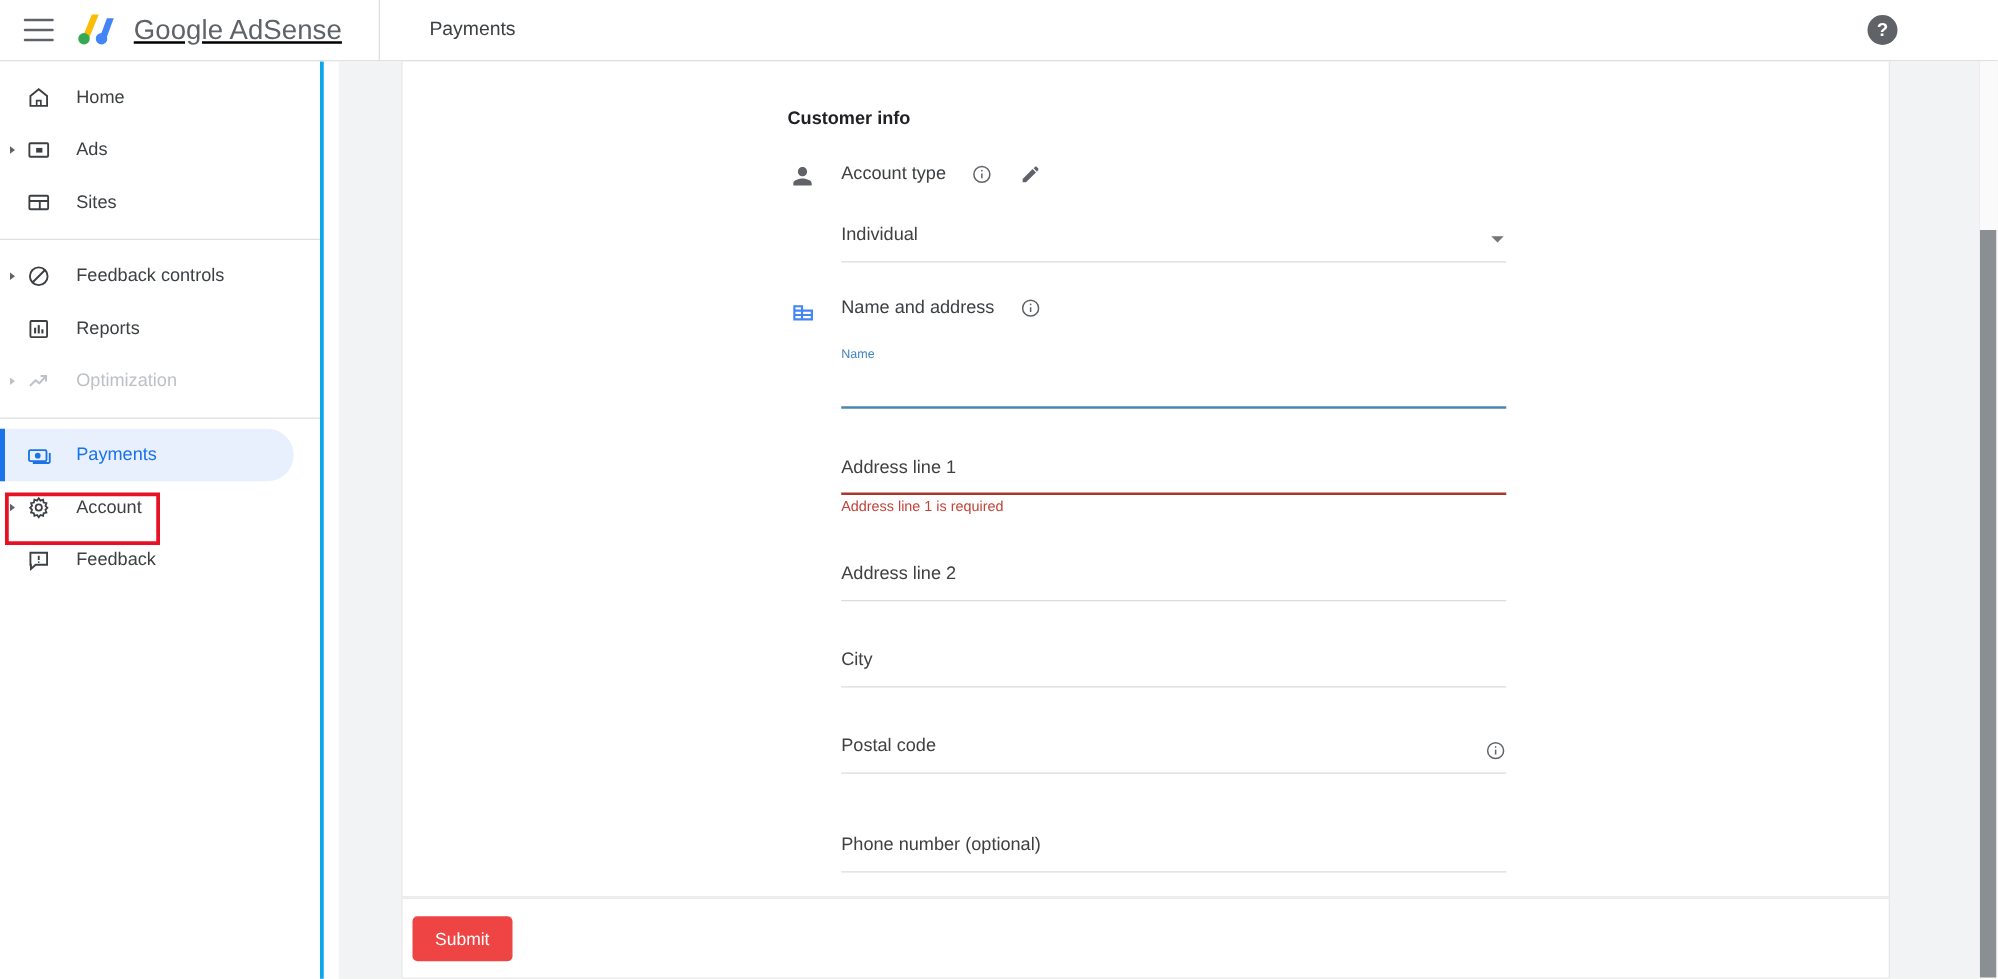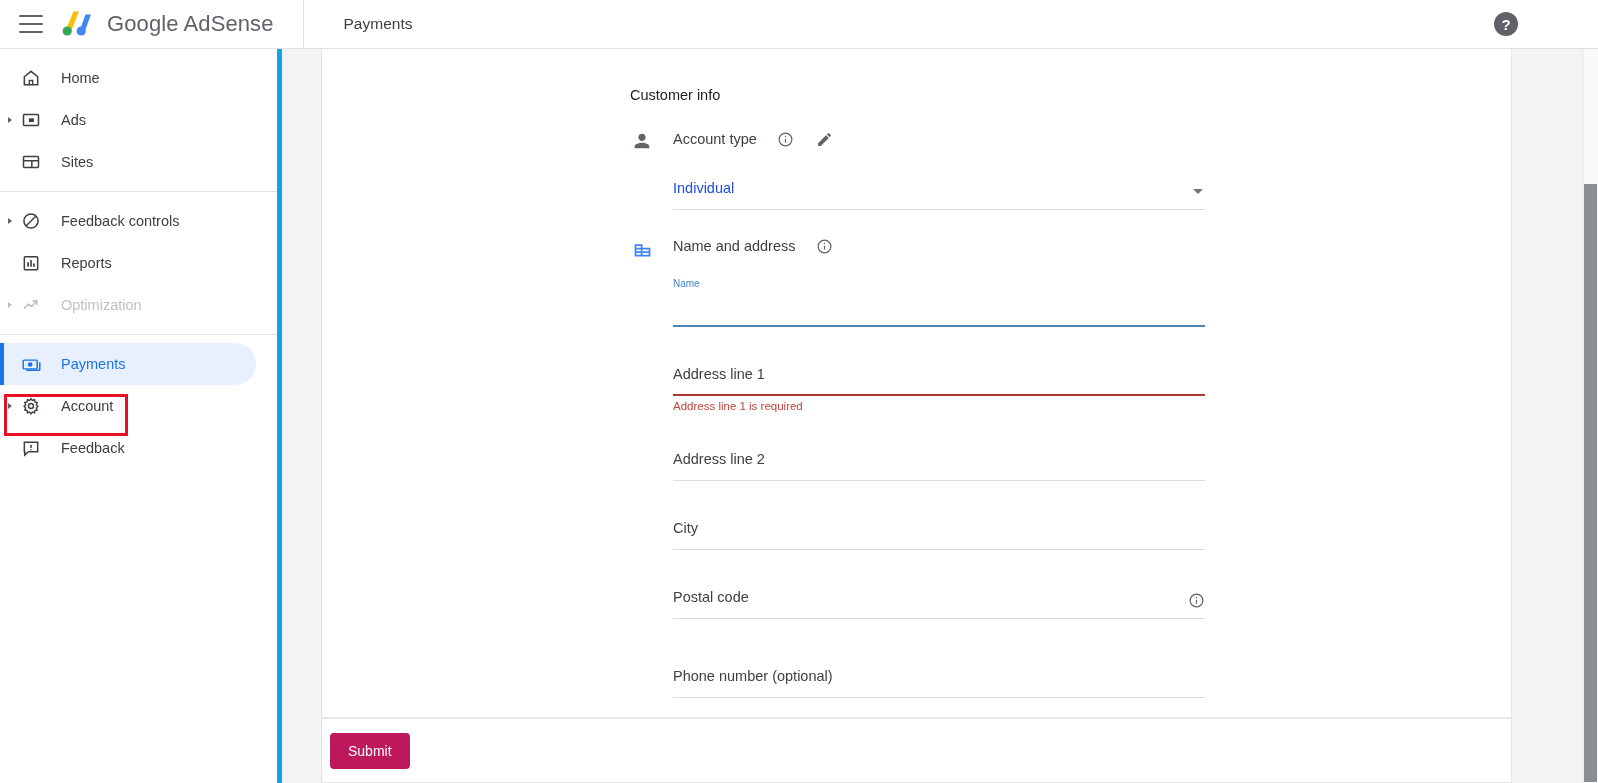--- a/index.html
+++ b/index.html
@@ -23,21 +23,21 @@
     z-index: 30;
   }
   .hamburger {
     width: 24px; height: 18px;
     margin-left: 19px; margin-right: 16px;
     display: flex; flex-direction: column; justify-content: space-between;
     cursor: pointer;
   }
   .hamburger span { display: block; height: 2px; background: #5f6368; border-radius: 1px; }
 
-  .brand { display: flex; align-items: center; cursor: pointer; }
+  .brand { display: flex; align-items: center; cursor: pointer; text-decoration: underline; }
   .adsense-mark { width: 40px; height: 34px; margin-right: 8px; }
   .brand-text {
     font-size: 22px; color: #5f6368; letter-spacing: .1px;
     white-space: nowrap;
   }
 
   .topbar-divider {
     width: 1px; height: 49px; background: #e0e0e0;
     margin-left: 29px;
   }
@@ -50,23 +50,23 @@
     width: 24px; height: 24px; border-radius: 50%;
     background: #5f6368; color: #ffffff;
     font-size: 15px; font-weight: bold;
     display: flex; align-items: center; justify-content: center;
     cursor: pointer; line-height: 1;
   }
 
   
   .sidebar {
     position: absolute; top: 49px; left: 0;
-    width: 282px; height: 734px;
+    width: 259px; height: 734px;
     background: #ffffff;
-    border-right: 5px solid #0ea5e9;
+    border-right: 3px solid #0ea5e9;
     z-index: 20;
   }
   .nav-group { padding: 8px 0; }
   .nav-divider { height: 1px; background: #e0e0e0; margin: 0; }
 
   .nav-item {
     position: relative;
     display: flex; align-items: center;
     height: 42px;
     padding-left: 0;
@@ -138,21 +138,21 @@
   .card {
     position: absolute; left: 50px; top: 0;
     width: 1191px; height: 669px;
     background: #ffffff;
     border: 1px solid #e6e6e6;
     border-top: none;
   }
   .card-inner { padding: 38px 0 0 308px; }
 
   .section-title {
-    font-size: 14.5px; color: #202124; font-weight: 400;
+    font-size: 14.5px; color: #202124; font-weight: 700;
     margin-bottom: 24px;
   }
 
   .field-row { display: flex; align-items: flex-start; }
   .row-icon {
     width: 24px; height: 24px; flex: 0 0 24px;
     margin-right: 19px; margin-top: 2px;
     display: flex; align-items: center; justify-content: center;
   }
   .row-body { flex: 1; max-width: 532px; }
@@ -210,21 +210,21 @@
   .card-footer {
     position: absolute; left: 50px; top: 669px;
     width: 1191px; height: 65px;
     background: #ffffff;
     border: 1px solid #e6e6e6;
     border-top: 1px solid #e6e6e6;
     display: flex; align-items: center;
     padding-left: 8px;
   }
   .submit-btn {
-    background: #be185d; color: #ffffff;
+    background: #ef4444; color: #ffffff;
     font-size: 14px; font-weight: 500;
     border: none; border-radius: 4px;
     padding: 10px 18px;
     cursor: pointer;
     font-family: "Liberation Sans", sans-serif;
   }
 
   
   .scrollbar-track {
     position: absolute; right: 0; top: 49px;
@@ -407,21 +407,21 @@
               </svg>
             </span>
             <span class="icon-btn">
               <svg width="17" height="17" viewBox="0 0 24 24" fill="#5f6368">
                 <path d="M3 17.2V21h3.8L18 9.8l-3.8-3.8L3 17.2zM20.7 6.8c.4-.4.4-1 0-1.4l-2.1-2.1c-.4-.4-1-.4-1.4 0l-1.8 1.8 3.8 3.8 1.5-2.1z"></path>
               </svg>
             </span>
           </div>
 
           <div class="tf">
-            <div class="tf-label" style="color:#1d4ed8;">Individual</div>
+            <div class="tf-label" style="color:#404040;">Individual</div>
             <div class="tf-caret"></div>
             <div class="tf-line"></div>
           </div>
         </div>
       </div>
 
       <div class="spacer-24"></div>
 
       <div class="field-row">
         <div class="row-icon">

